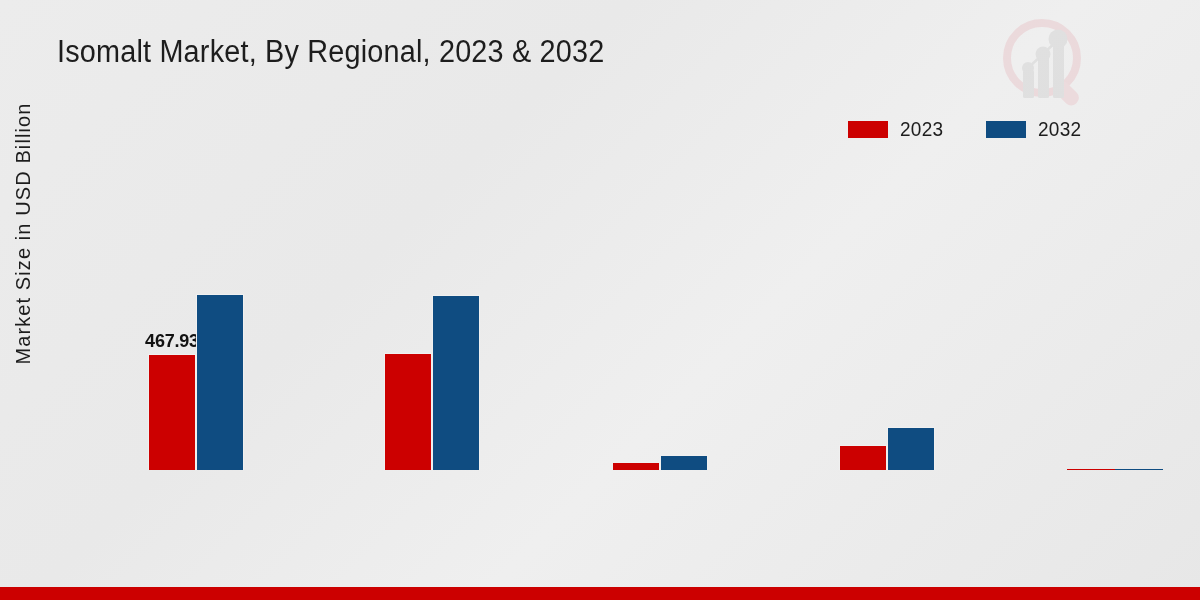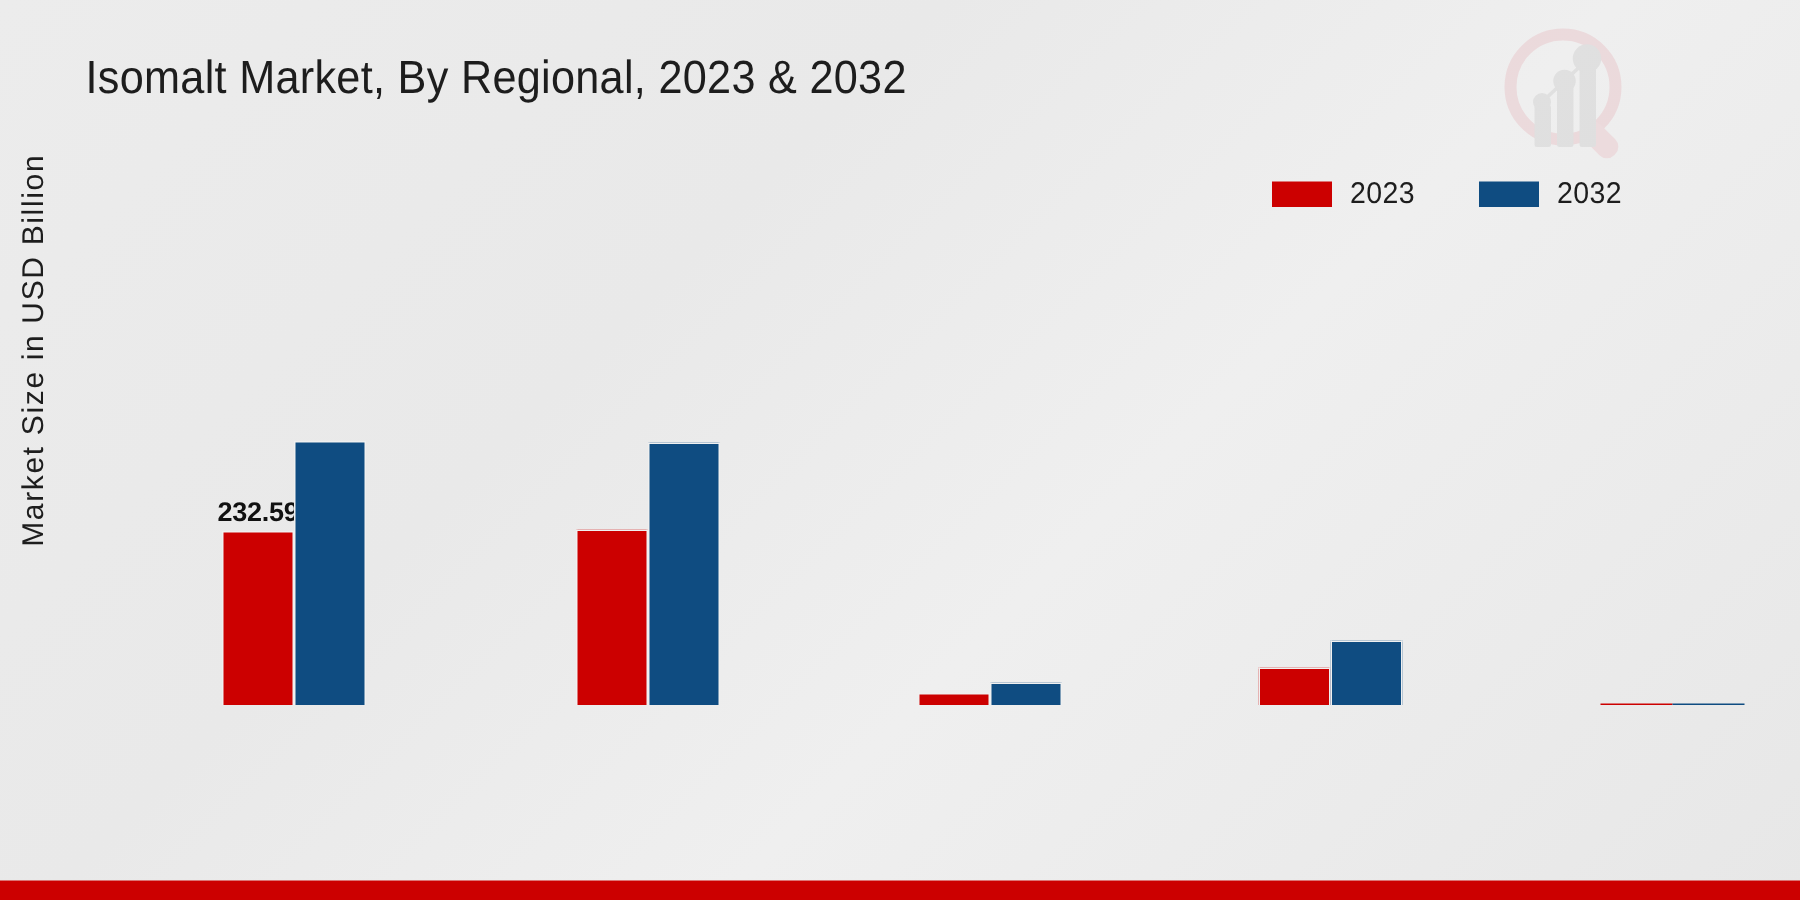--- a/index.html
+++ b/index.html
@@ -106,21 +106,21 @@
     <span class="legend-label">2032</span>
   </div>
 </div>
 
 <div id="y-axis-title">Market Size in USD Billion</div>
 
 <div id="plot">
   <div id="bars-layer">
       <div class="group" style="left: 108px; width: 96px; height: 469px;">
         <div class="bar b2023" style="height: 116px; background: rgb(204, 0, 0);">
-          <span class="bar-value">232.59</span>
+          <span class="bar-value">467.93</span>
         </div>
         <div class="bar b2032" style="height: 176px; background: rgb(15, 76, 129);"></div>
       </div>
       <div class="group" style="left: 344px; width: 96px; height: 469px;">
         <div class="bar b2023" style="height: 117px; background: rgb(204, 0, 0);"></div>
         <div class="bar b2032" style="height: 175px; background: rgb(15, 76, 129);"></div>
       </div>
       <div class="group" style="left: 572px; width: 96px; height: 469px;">
         <div class="bar b2023" style="height: 8px; background: rgb(204, 0, 0);"></div>
         <div class="bar b2032" style="height: 15px; background: rgb(15, 76, 129);"></div>

